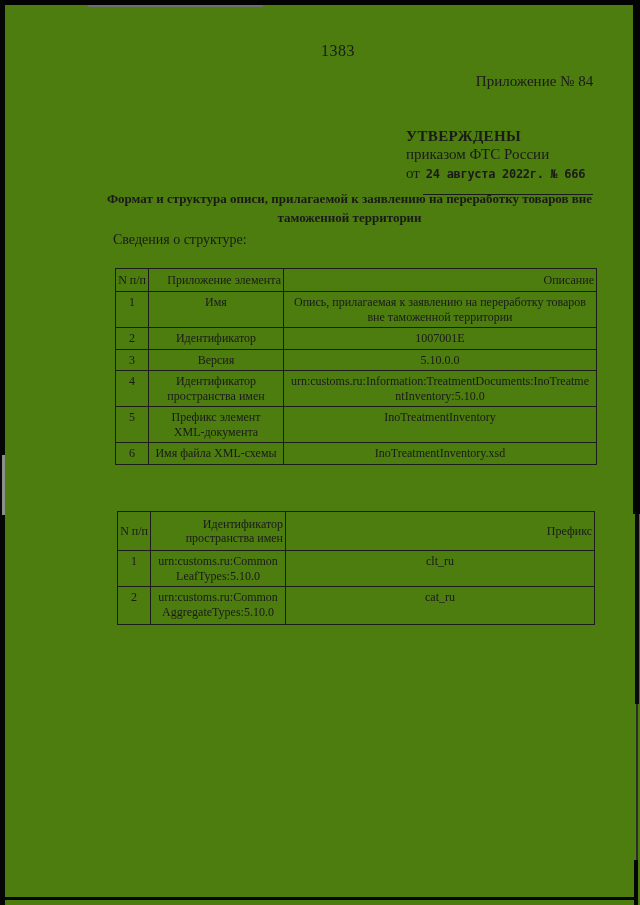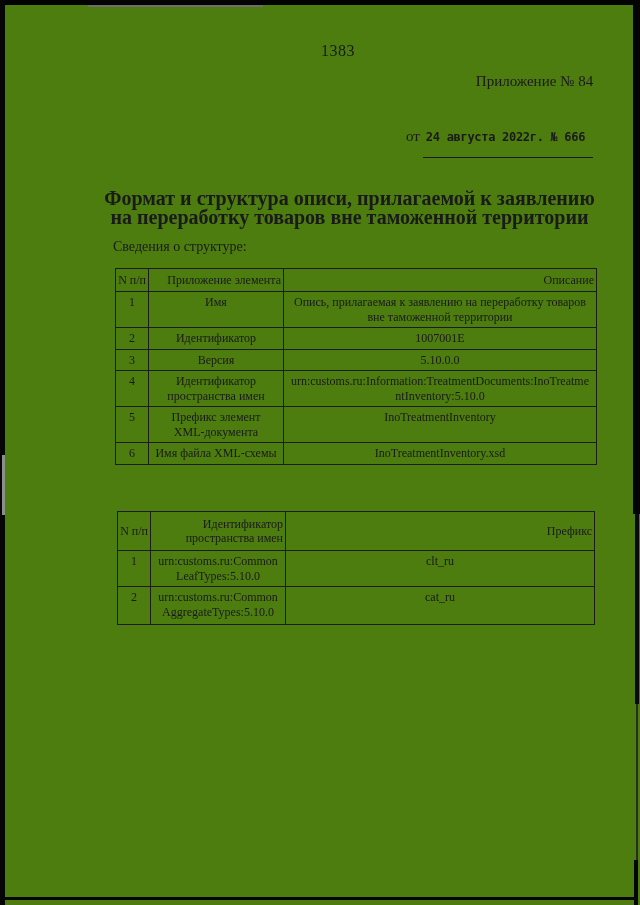--- a/index.html
+++ b/index.html
@@ -24,25 +24,25 @@
   .appendix{margin-bottom:36px;text-align:right;}
   .approved{font-weight:bold;letter-spacing:.4px;}
   .order-value{
     font-family:"DejaVu Sans Mono", monospace;font-size:12px;font-weight:bold;
     letter-spacing:-.3px;border-bottom:1.5px solid #1a1a1a;
     padding:0 8px 13px 3px;margin-left:3px;
   }
 
   .doc-title{
     position:absolute;left:97px;top:189px;width:505px;text-align:center;
-    font-weight:bold;font-size:20px;line-height:19px;
+    font-weight:bold;font-size:13px;line-height:19px;
   }
 
   .section-label{position:absolute;font-size:14px;}
-  .label-structure{left:113px;top:239px;text-align:right;}
+  .label-structure{left:113px;top:232px;text-align:right;}
   .label-namespaces{left:113px;top:485px;}
 
   table{position:absolute;border-collapse:collapse;table-layout:fixed;
         font-size:12px;line-height:14.5px;color:#1a1a1a;}
   .t1{left:115px;top:268px;width:482px;}
   .t2{left:117px;top:511px;width:478px;}
   th,td{border:1.5px solid #1c1c1c;padding:3px 6px;vertical-align:top;
         text-align:center;font-weight:normal;overflow:hidden;}
   th{text-align:right;vertical-align:middle;padding:3px 2px;}
   td.num{text-align:center;}
@@ -71,20 +71,22 @@
   <div class="artifact art-right-thick"></div>
   <div class="artifact art-right-mid"></div>
   <div class="artifact art-right-thin"></div>
   <div class="artifact art-right-bottom"></div>
   <div class="artifact art-bottom"></div>
 
   <div class="page-number">1383</div>
 
   <div class="approval-block">
     <div class="appendix">Приложение № 84</div>
+    <div class="approved">УТВЕРЖДЕНЫ</div>
+    <div>приказом ФТС России</div>
     <div><span>от</span><span class="order-value">24 августа 2022г. № 666</span></div>
   </div>
 
   <div class="doc-title">Формат и структура описи, прилагаемой к заявлению на переработку товаров вне таможенной территории</div>
 
   <div class="section-label label-structure">Сведения о структуре:</div>
 
   <table class="t1">
     <colgroup>
         <col class="c1">

